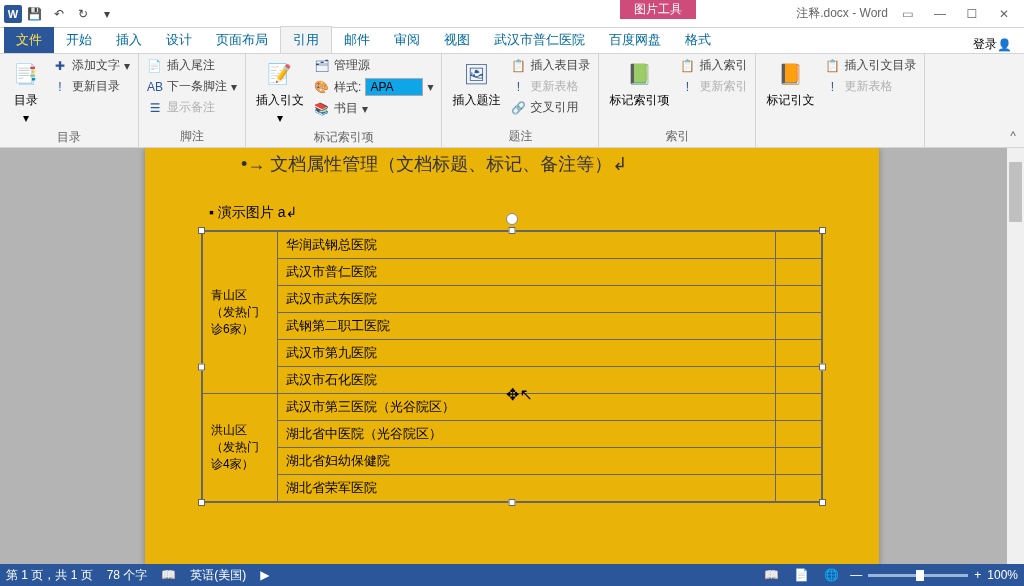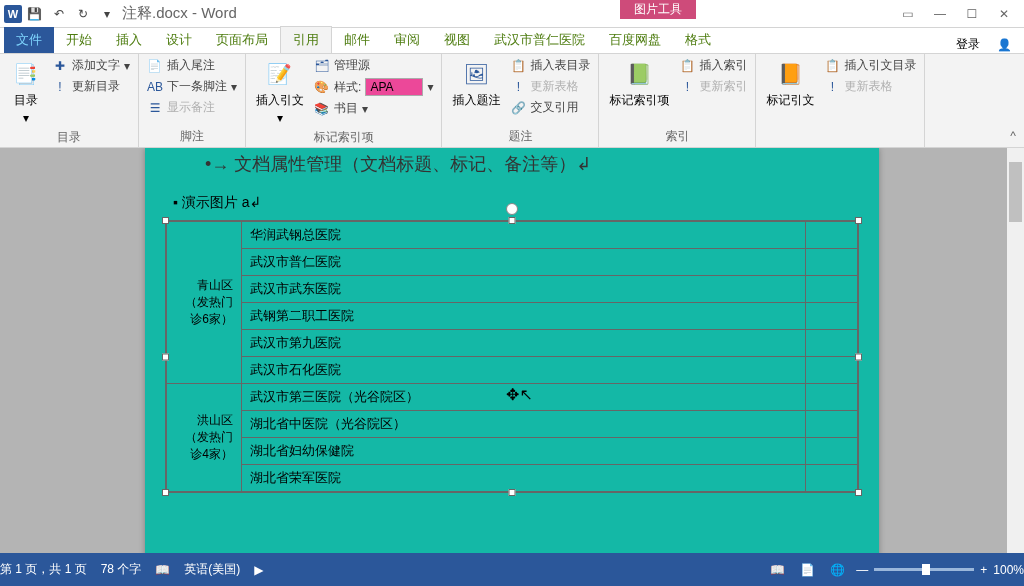--- a/index.html
+++ b/index.html
@@ -1,55 +1,55 @@
 <!DOCTYPE html>
 <html><head>
 <meta charset="utf-8">
 <style>
 * { box-sizing: border-box; margin: 0; padding: 0; }
 body { font-family: "Microsoft YaHei", sans-serif; font-size: 12px; background: #fff; width: 1024px; height: 586px; overflow: hidden; position: relative; }
 .titlebar { height: 28px; background: #fff; display: flex; align-items: center; border-bottom: 1px solid #d4d4d4; }
 .qat { display: flex; align-items: center; gap: 2px; padding: 0 4px; }
 .qat-btn { width: 22px; height: 22px; display: flex; align-items: center; justify-content: center; color: #444; }
 .word-icon { width: 18px; height: 18px; background: #2b579a; color: #fff; font-weight: bold; font-size: 11px; display: flex; align-items: center; justify-content: center; border-radius: 2px; }
-.title-center { flex: 1; text-align: left; font-size: 15px; color: #666; }
+.title-center { flex: 1; text-align: right; font-size: 12px; color: #666; }
 .title-pic { position: absolute; left: 620px; top: 0; background: #ce4b7a; color: #fff; padding: 1px 14px; font-size: 12px; }
 .win-ctrl { display: flex; gap: 4px; padding: 0 6px; }
 .win-btn { width: 28px; height: 22px; display: flex; align-items: center; justify-content: center; color: #666; }
 .tabbar { height: 26px; background: #fff; display: flex; align-items: end; padding: 0 4px; border-bottom: 1px solid #d4d4d4; }
-.tab { padding: 4px 12px; font-size: 13px; color: #4d7c0f; cursor: pointer; }
-.tab.file { background: #2b579a; color: #7dd3fc; }
+.tab { padding: 4px 12px; font-size: 13px; color: #0369a1; cursor: pointer; }
+.tab.file { background: #2b579a; color: #fde047; }
 .tab.active { background: #f3f3f3; border: 1px solid #d4d4d4; border-bottom: none; }
-.tab-login { margin-left: auto; display: flex; align-items: center; gap: 17px; padding-right: 8px; }
+.tab-login { margin-left: auto; display: flex; align-items: center; gap: 0; padding-right: 8px; }
 .ribbon { height: 94px; background: #f3f3f3; display: flex; border-bottom: 1px solid #d4d4d4; position: relative; }
 .group { border-right: 1px solid #d4d4d4; padding: 2px 6px 0 6px; display: flex; flex-direction: column; }
 .group-body { flex: 1; display: flex; gap: 4px; align-items: start; }
 .group-label { text-align: center; font-size: 12px; color: #666; padding: 2px 0; }
 .big-btn { display: flex; flex-direction: column; align-items: center; gap: 2px; padding: 2px 4px; cursor: pointer; }
 .big-icon { width: 32px; height: 32px; display: flex; align-items: center; justify-content: center; font-size: 20px; color: #2b579a; }
 .small-stack { display: flex; flex-direction: column; gap: 2px; }
 .small-btn { display: flex; align-items: center; gap: 4px; padding: 1px 2px; font-size: 12px; color: #444; cursor: pointer; white-space: nowrap; }
 .small-btn.disabled { color: #b0b0b0; }
 .sm-icon { width: 16px; height: 16px; display: inline-flex; align-items: center; justify-content: center; color: #2b579a; font-size: 12px; }
-.style-select { border: 1px solid #ababab; padding: 1px 4px; font-size: 12px; width: 58px; background: #ec4899; }
+.style-select { border: 1px solid #ababab; padding: 1px 4px; font-size: 12px; width: 58px; background: #0ea5e9; }
 .collapse-btn { position: absolute; right: 2px; bottom: 2px; width: 18px; height: 18px; color: #666; display: flex; align-items: center; justify-content: center; }
 .doc-area { position: absolute; top: 148px; left: 0; right: 0; bottom: 20px; background: #b4b4b4; display: flex; justify-content: center; overflow: hidden; }
-.page { width: 734px; background: #14b8a6; padding: 0 20px; box-shadow: 0 0 6px rgba(0,0,0,0.3); position: relative; }
+.page { width: 734px; background: #eab308; padding: 0 56px; box-shadow: 0 0 6px rgba(0,0,0,0.3); position: relative; }
 .bullet-line { font-size: 18px; color: #333; margin: 4px 0 14px 40px; }
-.sub-label { font-size: 14px; margin: 18px 0 8px 8px; }
+.sub-label { font-size: 14px; margin: 28px 0 8px 8px; }
 .img-frame { position: relative; border: 1px solid #666; margin: 8px 0; }
 .sel-handle { position: absolute; width: 7px; height: 7px; background: #fff; border: 1px solid #666; }
 .sel-rot { position: absolute; left: 50%; top: -18px; width: 12px; height: 12px; border: 1px solid #888; border-radius: 50%; background: #fff; transform: translateX(-50%); }
 .tbl { width: 100%; border-collapse: collapse; font-size: 13px; }
 .tbl td { border: 1px solid #666; padding: 4px 8px; }
-.tbl td.col1 { width: 75px; text-align: right; font-size: 12px; }
+.tbl td.col1 { width: 75px; text-align: left; font-size: 12px; }
 .cursor-move { position: absolute; left: 506px; top: 385px; font-size: 16px; color: #000; pointer-events: none; }
 .scrollbar-v { position: absolute; right: 0; top: 148px; bottom: 20px; width: 17px; background: #f0f0f0; }
 .scroll-thumb { position: absolute; left: 2px; right: 2px; top: 14px; height: 60px; background: #c0c0c0; }
-.statusbar { position: absolute; left: 0; right: 0; bottom: 0; height: 33px; background: #2b579a; color: #fff; display: flex; align-items: center; font-size: 12px; padding: 0 0; gap: 14px; }
+.statusbar { position: absolute; left: 0; right: 0; bottom: 0; height: 22px; background: #2b579a; color: #fff; display: flex; align-items: center; font-size: 12px; padding: 0 6px; gap: 14px; }
 .status-right { margin-left: auto; display: flex; align-items: center; gap: 6px; }
 .zoom-slider { width: 100px; height: 3px; background: #9ab7db; position: relative; }
 .zoom-thumb { position: absolute; left: 48px; top: -4px; width: 8px; height: 11px; background: #fff; }
 .view-btn { width: 24px; height: 16px; display: flex; align-items: center; justify-content: center; color: #cddaec; }
 </style>
 </head>
 <body>
 
 <div class="titlebar">
   <div class="qat">

